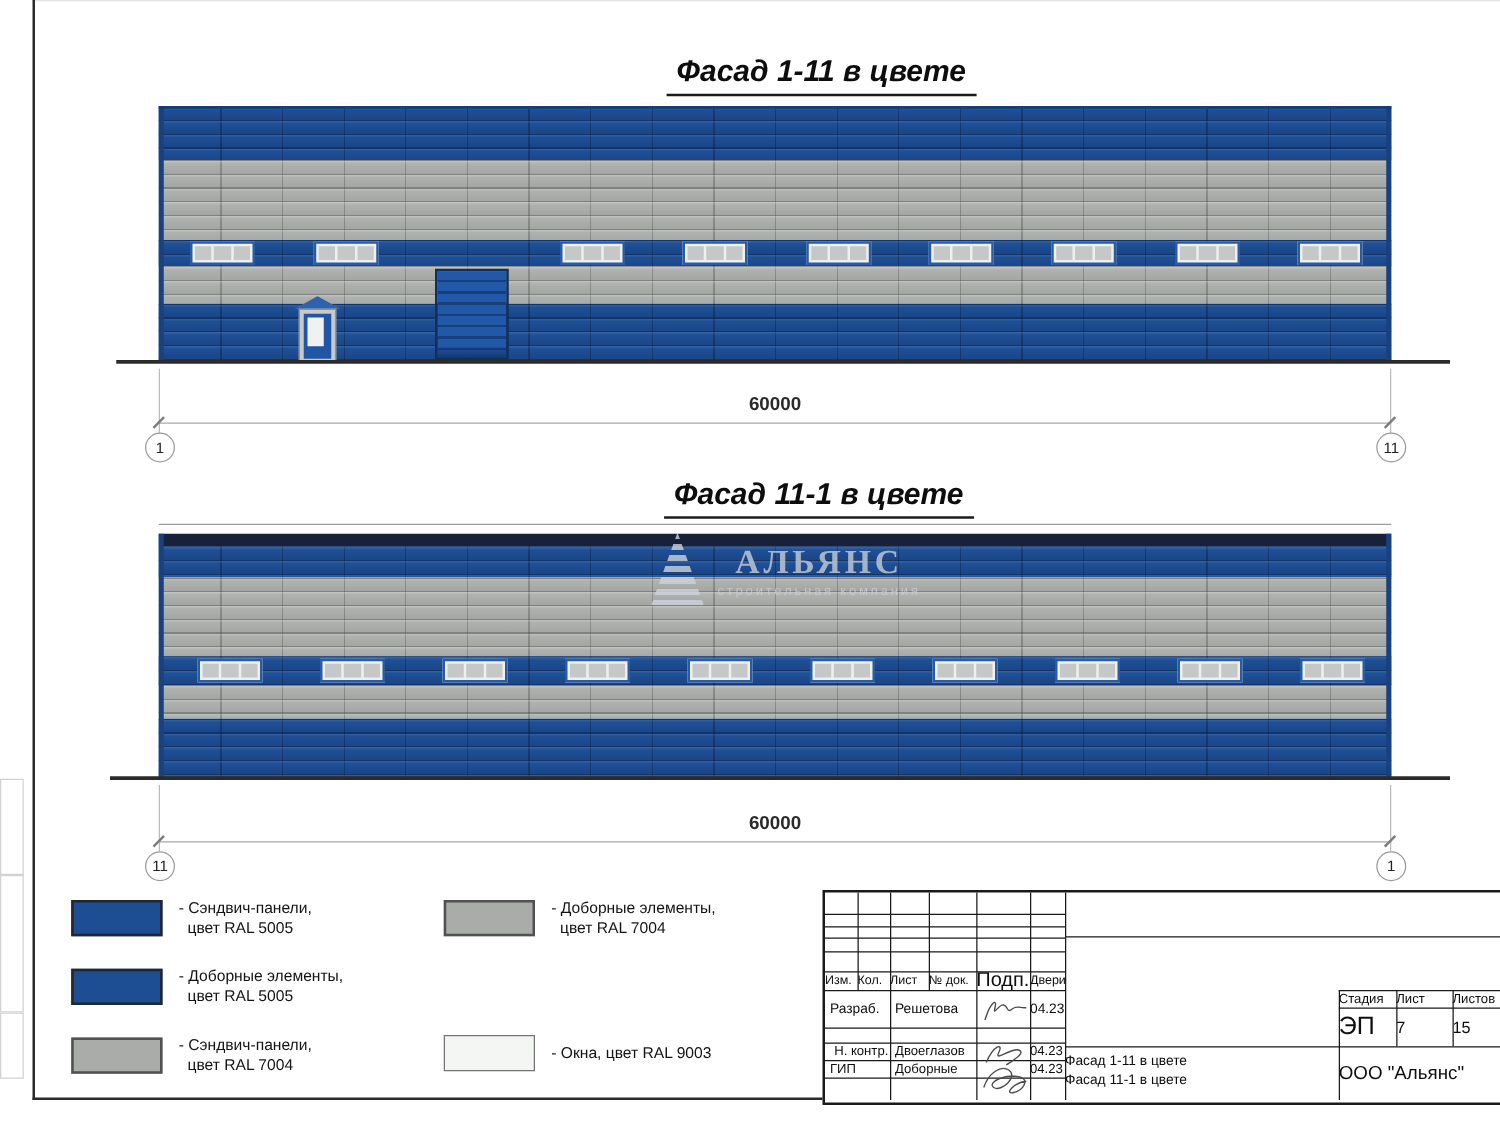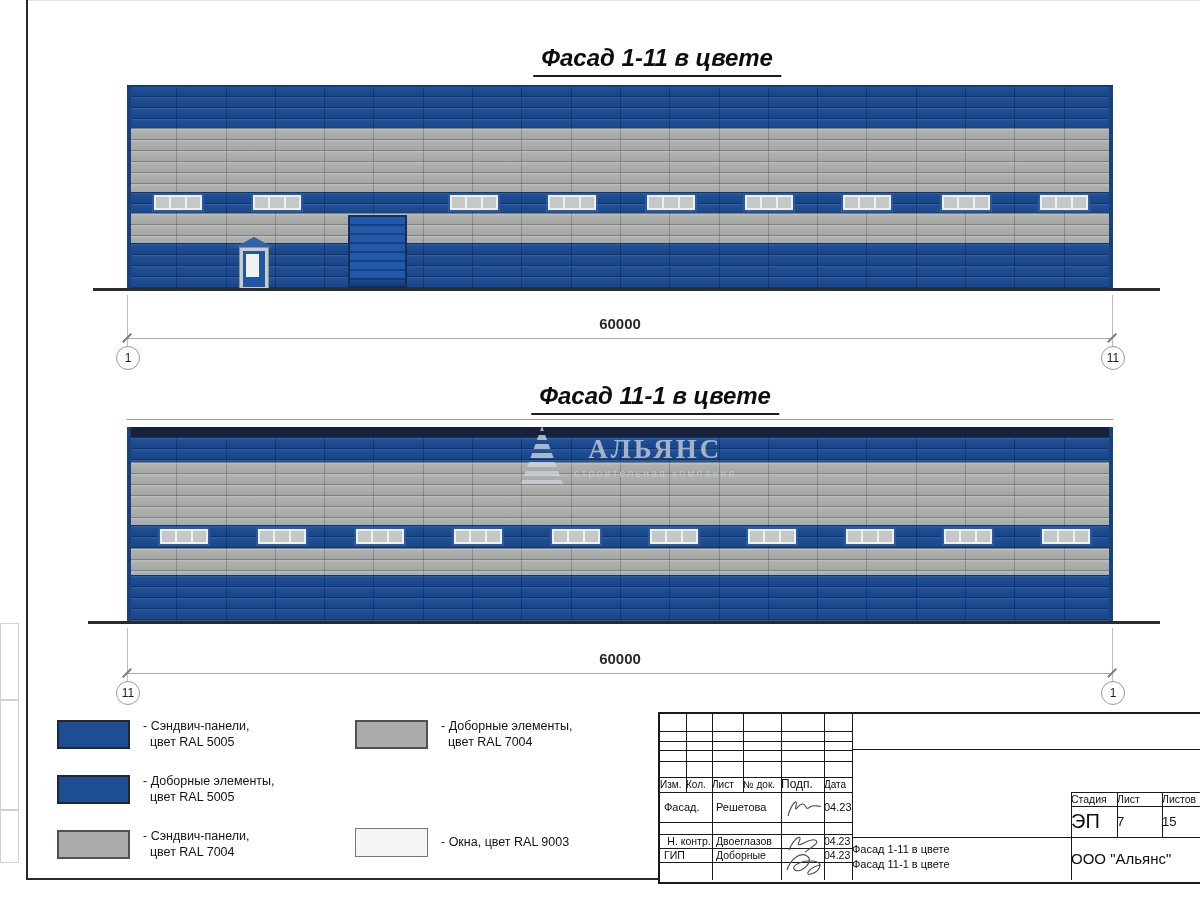--- a/index.html
+++ b/index.html
@@ -266,24 +266,24 @@
   <div class="lg-item" style="left:355px;top:828px">
     <div class="lg-sw sw-white"></div>
     <div class="lg-text">- Окна, цвет RAL 9003</div>
   </div>
 
   <div id="stamp">
     <div class="st-cell" style="left:0;top:63px;width:26px;line-height:15px;font-size:10px">Изм.</div>
     <div class="st-cell" style="left:26px;top:63px;width:26px;line-height:15px;font-size:10px">Кол.</div>
     <div class="st-cell" style="left:52px;top:63px;width:31px;line-height:15px;font-size:10px">Лист</div>
     <div class="st-cell" style="left:83px;top:63px;width:38px;line-height:15px;font-size:10px">№ док.</div>
-    <div class="st-cell" style="left:121px;top:63px;width:43px;line-height:15px;font-size:12px">Подп.</div>
-    <div class="st-cell" style="left:164px;top:63px;width:28px;line-height:15px;font-size:10px">Дата</div>
-
-    <div class="st-cell" style="left:4px;top:78px;width:48px;line-height:30px;text-align:left;font-size:11px">Фасад.</div>
+    <div class="st-cell" style="left:121px;top:63px;width:43px;line-height:15px;font-size:16px">Подп.</div>
+    <div class="st-cell" style="left:164px;top:63px;width:28px;line-height:15px;font-size:10px">Двери</div>
+
+    <div class="st-cell" style="left:4px;top:78px;width:48px;line-height:30px;text-align:left;font-size:11px">Разраб.</div>
     <div class="st-cell" style="left:56px;top:78px;width:65px;line-height:30px;text-align:left;font-size:11px">Решетова</div>
     <div class="st-cell" style="left:164px;top:78px;width:28px;line-height:30px;font-size:11px">04.23</div>
 
     <div class="st-cell" style="left:4px;top:120px;width:50px;line-height:14px;text-align:center;font-size:10.5px">Н. контр.</div>
     <div class="st-cell" style="left:56px;top:120px;width:66px;line-height:14px;text-align:left;font-size:10.5px">Двоеглазов</div>
     <div class="st-cell" style="left:164px;top:120px;width:28px;line-height:14px;font-size:10.5px">04.23</div>
 
     <div class="st-cell" style="left:4px;top:134px;width:50px;line-height:14px;text-align:left;font-size:10.5px">ГИП</div>
     <div class="st-cell" style="left:56px;top:134px;width:66px;line-height:14px;text-align:left;font-size:10.5px">Доборные</div>
     <div class="st-cell" style="left:164px;top:134px;width:28px;line-height:14px;font-size:10.5px">04.23</div>

